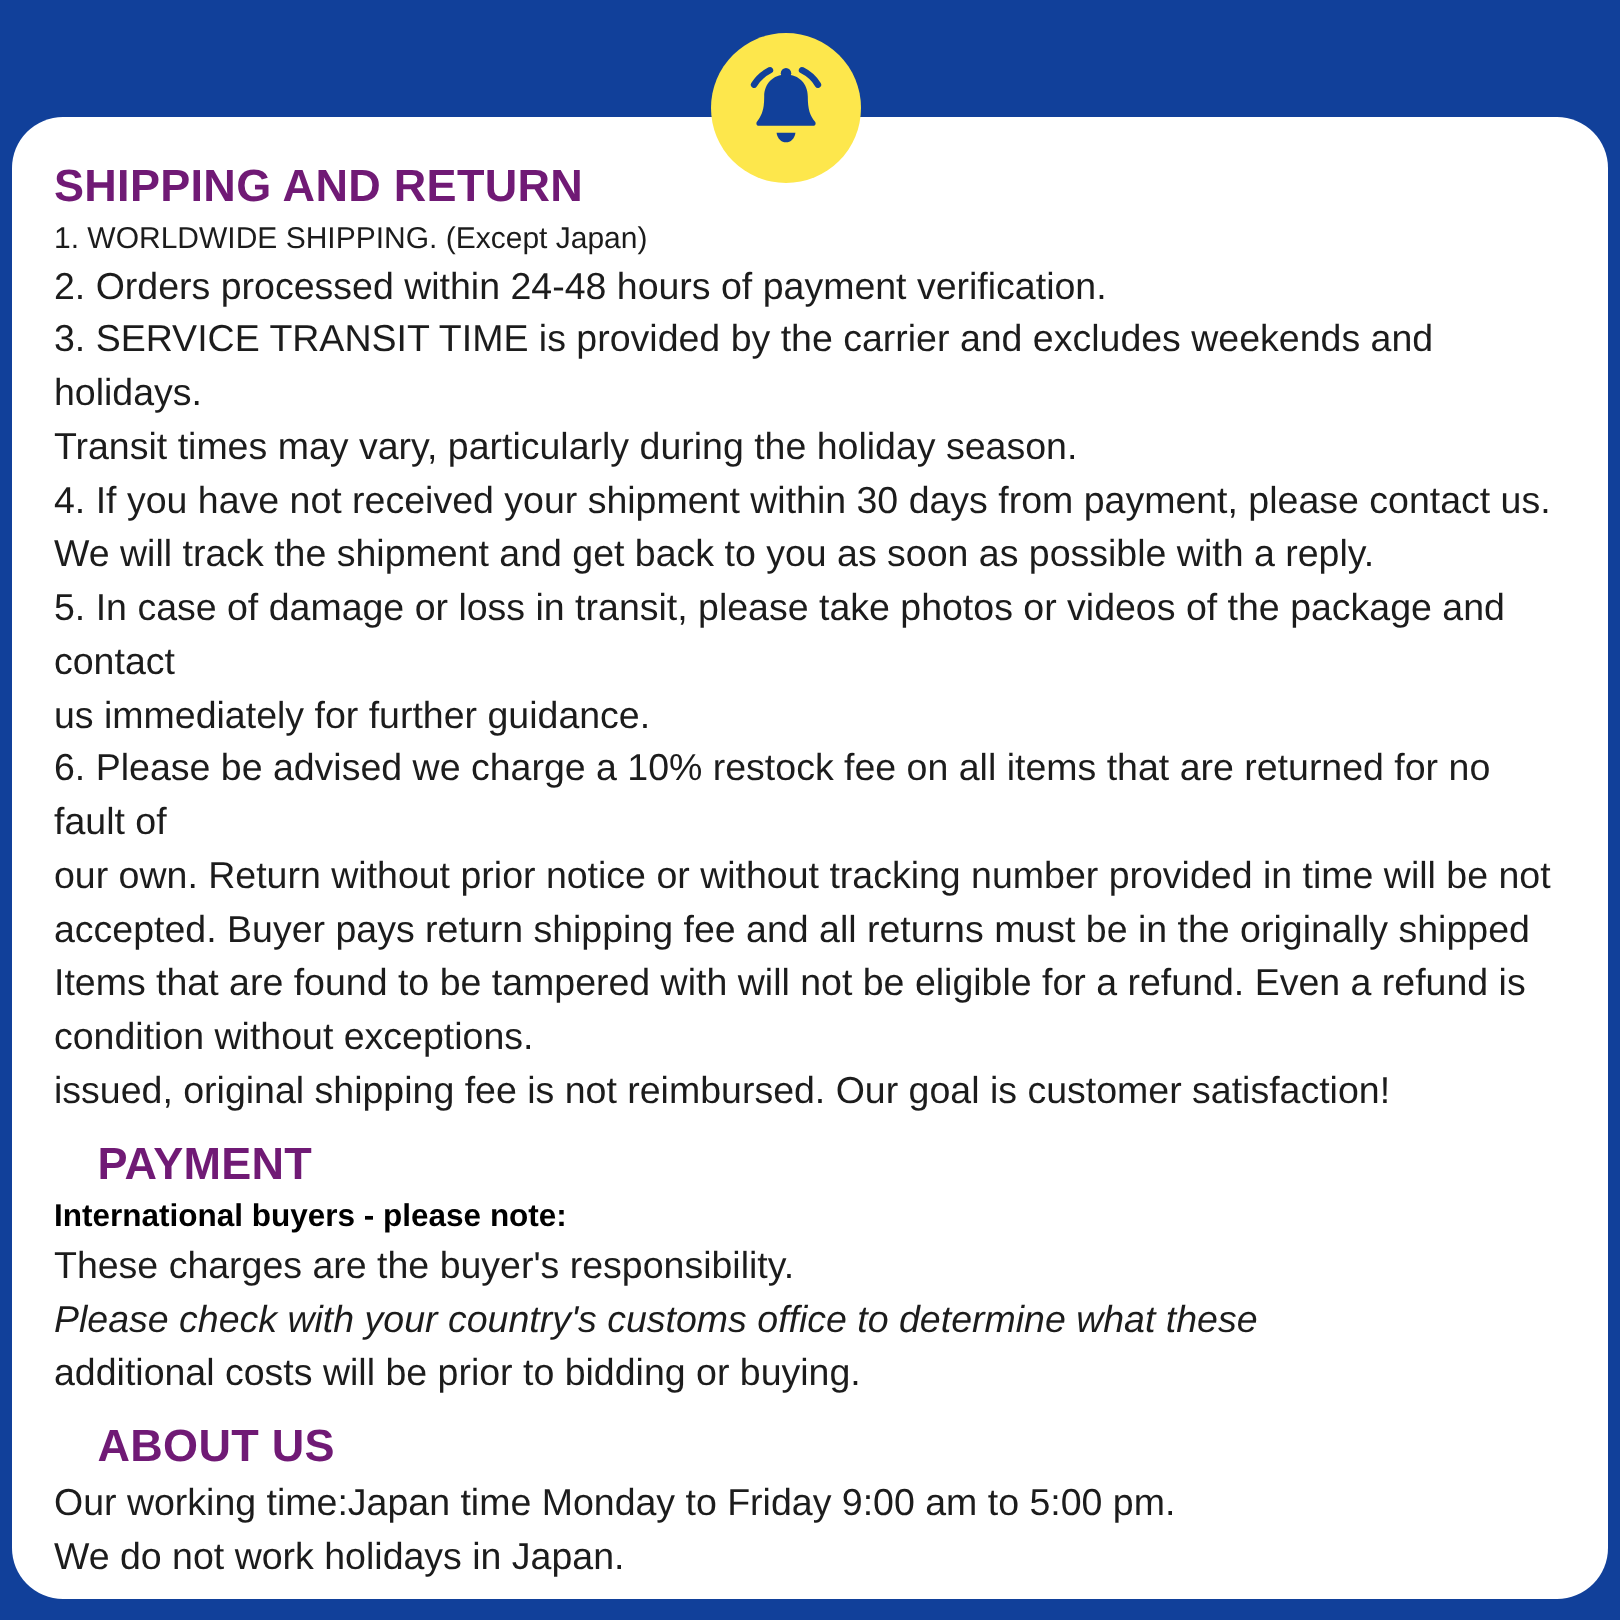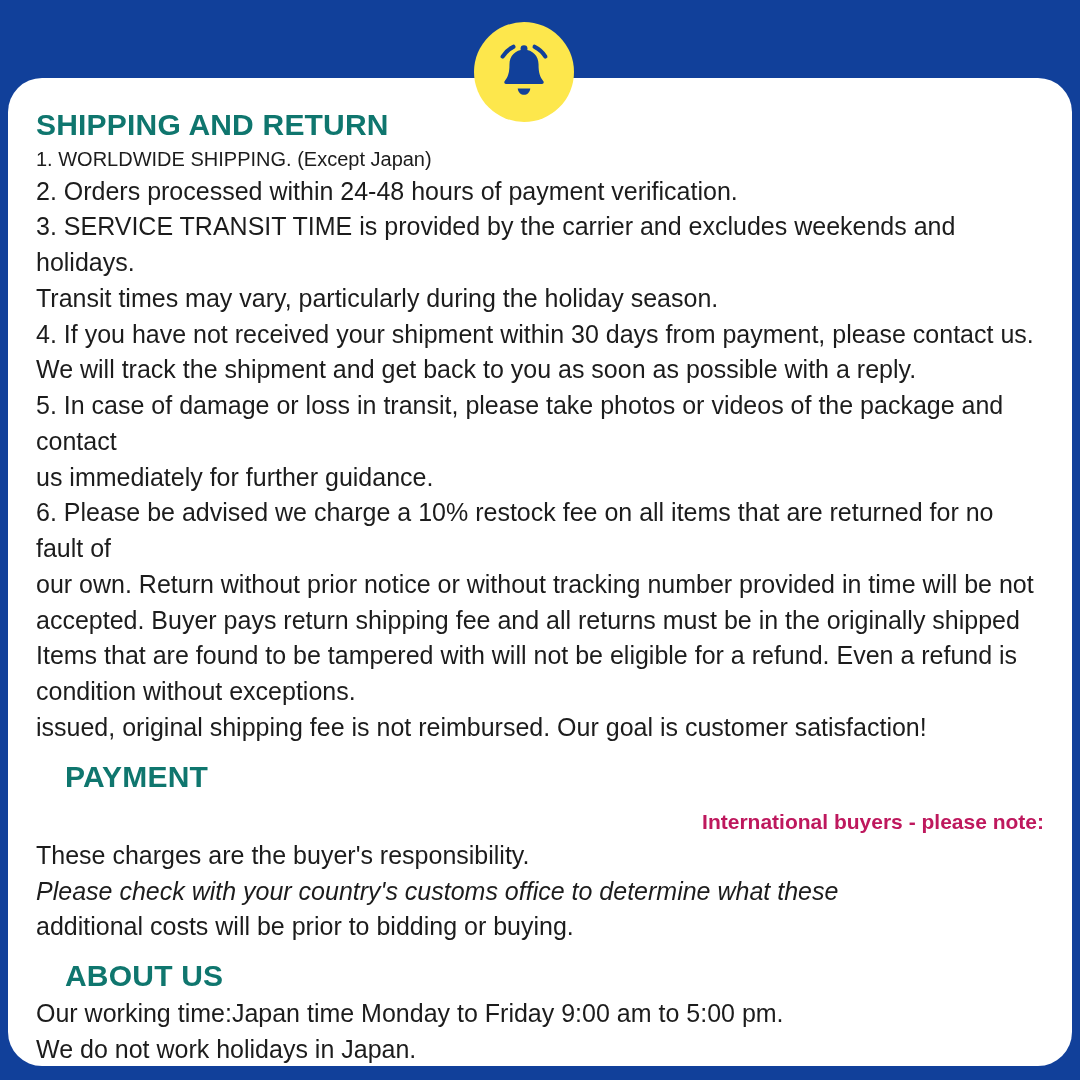--- a/index.html
+++ b/index.html
@@ -42,43 +42,42 @@
     display: flex;
     align-items: center;
     justify-content: center;
     z-index: 5;
   }
   .bell-badge svg { display: block; }
 
   h1.section-title {
     font-size: 30px;
     font-weight: bold;
-    color: #0f766e;
+    color: #701a75;
     margin: 0 0 4px 0;
     letter-spacing: 0.2px;
     line-height: 1.1;
   }
   .section-title.spaced { margin-top: 14px; margin-left: 29px; }
 
   p.line {
     font-size: 25px;
     color: #1c1c1c;
     margin: 0;
     line-height: 1.43;
     font-weight: 400;
   }
   p.line.small { font-size: 20px; }
 
   .note {
     font-size: 21px;
     font-weight: bold;
-    color: #be185d;
-    margin: 15px 0 2px 0;
+    color: #000000;
+    margin: 4px 0 2px 0;
     line-height: 1.35;
-    text-align: right;
   }
   .block { margin-bottom: 0px; }
   .gap-top { margin-top: 6px; font-style: italic; }
 </style>
 </head>
 <body>
 
 <div class="page">
 
   <div class="bell-badge">

